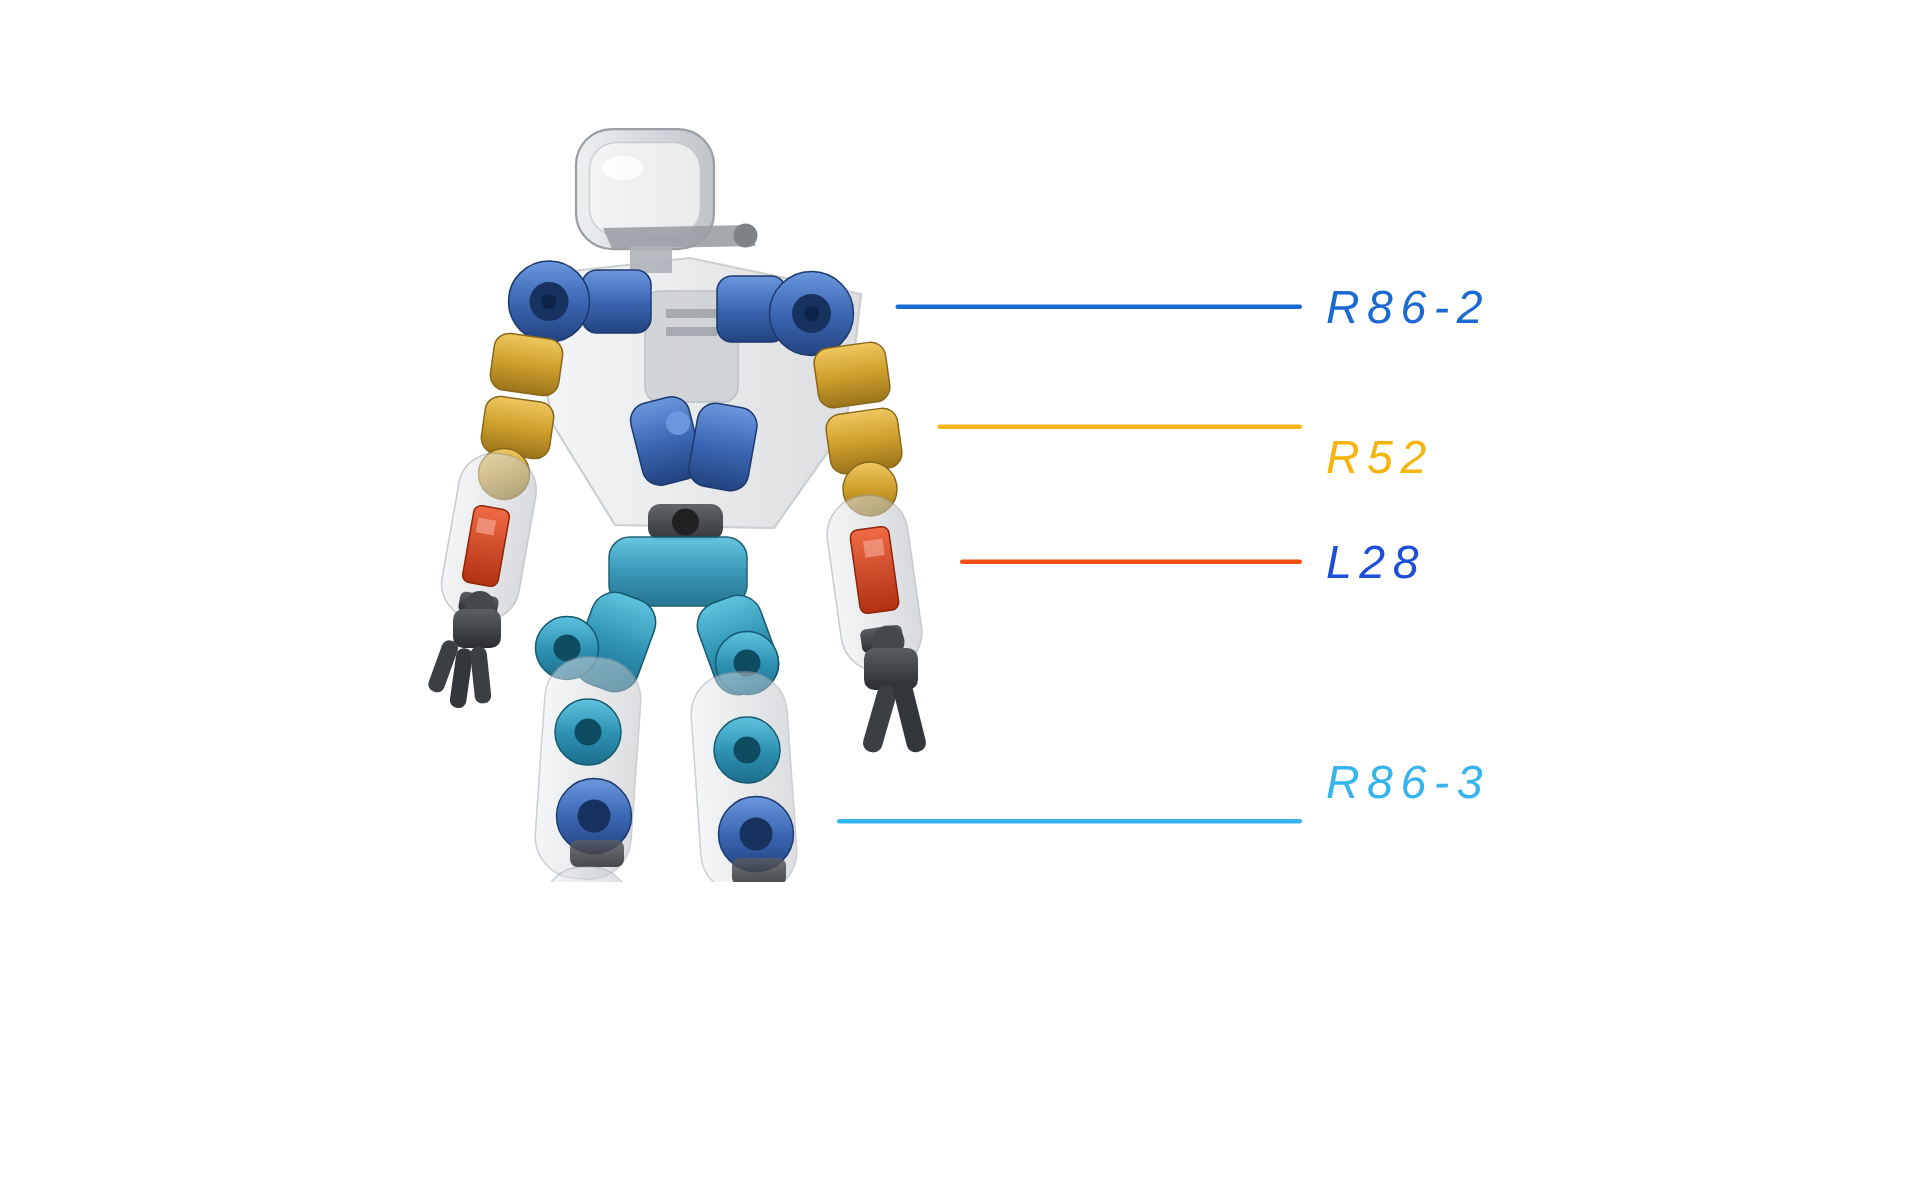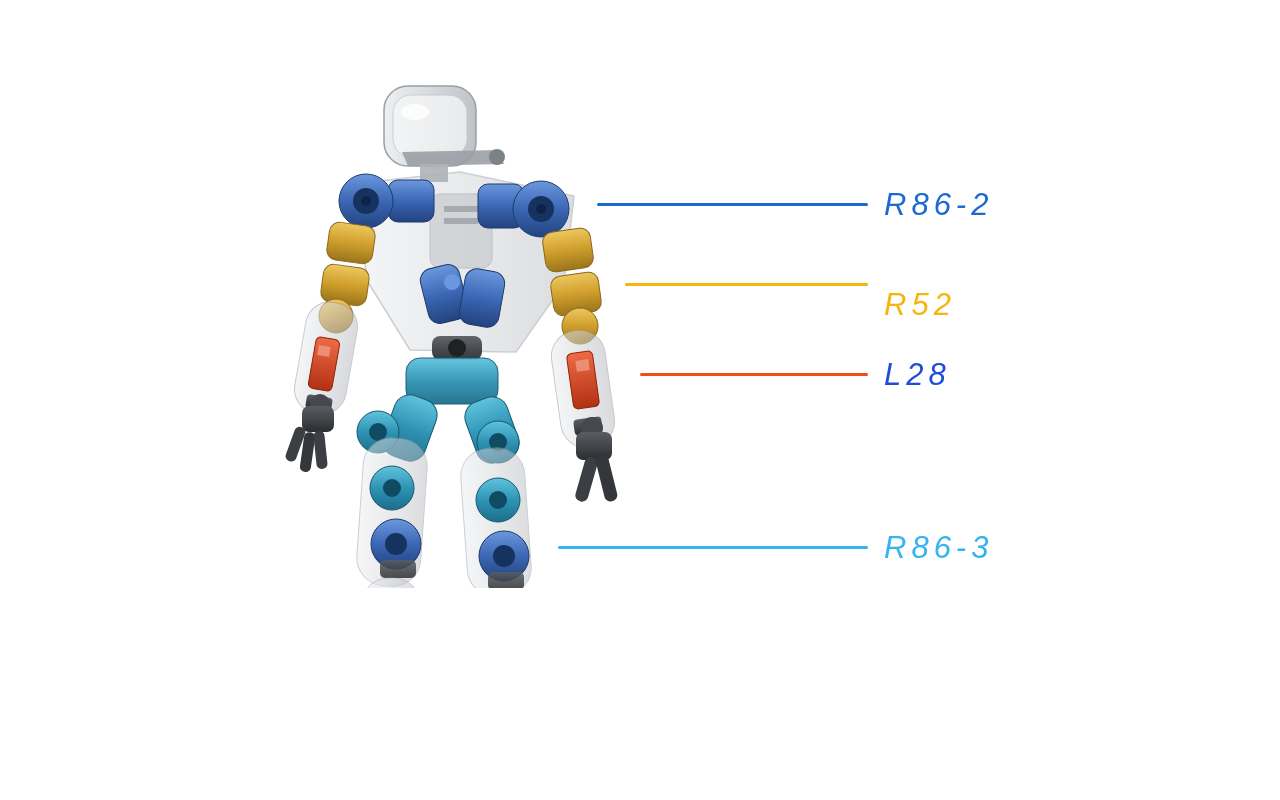--- a/index.html
+++ b/index.html
@@ -16,21 +16,21 @@
     letter-spacing:5px;white-space:nowrap;line-height:36px;
   }
   
   .a0 .leader{left:597px;top:203px;width:271px;}
   .a0 .label {left:884px;top:187px;}
   .a1 .leader{left:625px;top:283px;width:243px;}
   .a1 .label {left:884px;top:267px;margin-top:20px;}
   .a2 .leader{left:640px;top:373px;width:228px;}
   .a2 .label {left:884px;top:357px;}
   .a3 .leader{left:558px;top:546px;width:310px;}
-  .a3 .label {left:884px;top:530px;}
+  .a3 .label {left:884px;top:504px;}
 </style>
 </head>
 <body>
 
 <div class="stage">
 
   <svg class="robot-svg" width="1280" height="800" viewBox="0 0 1280 800" xmlns="http://www.w3.org/2000/svg">
     <defs>
       <linearGradient id="gShell" x1="0" y1="0" x2="1" y2="0">
         <stop offset="0" stop-color="#eceef0"></stop>

